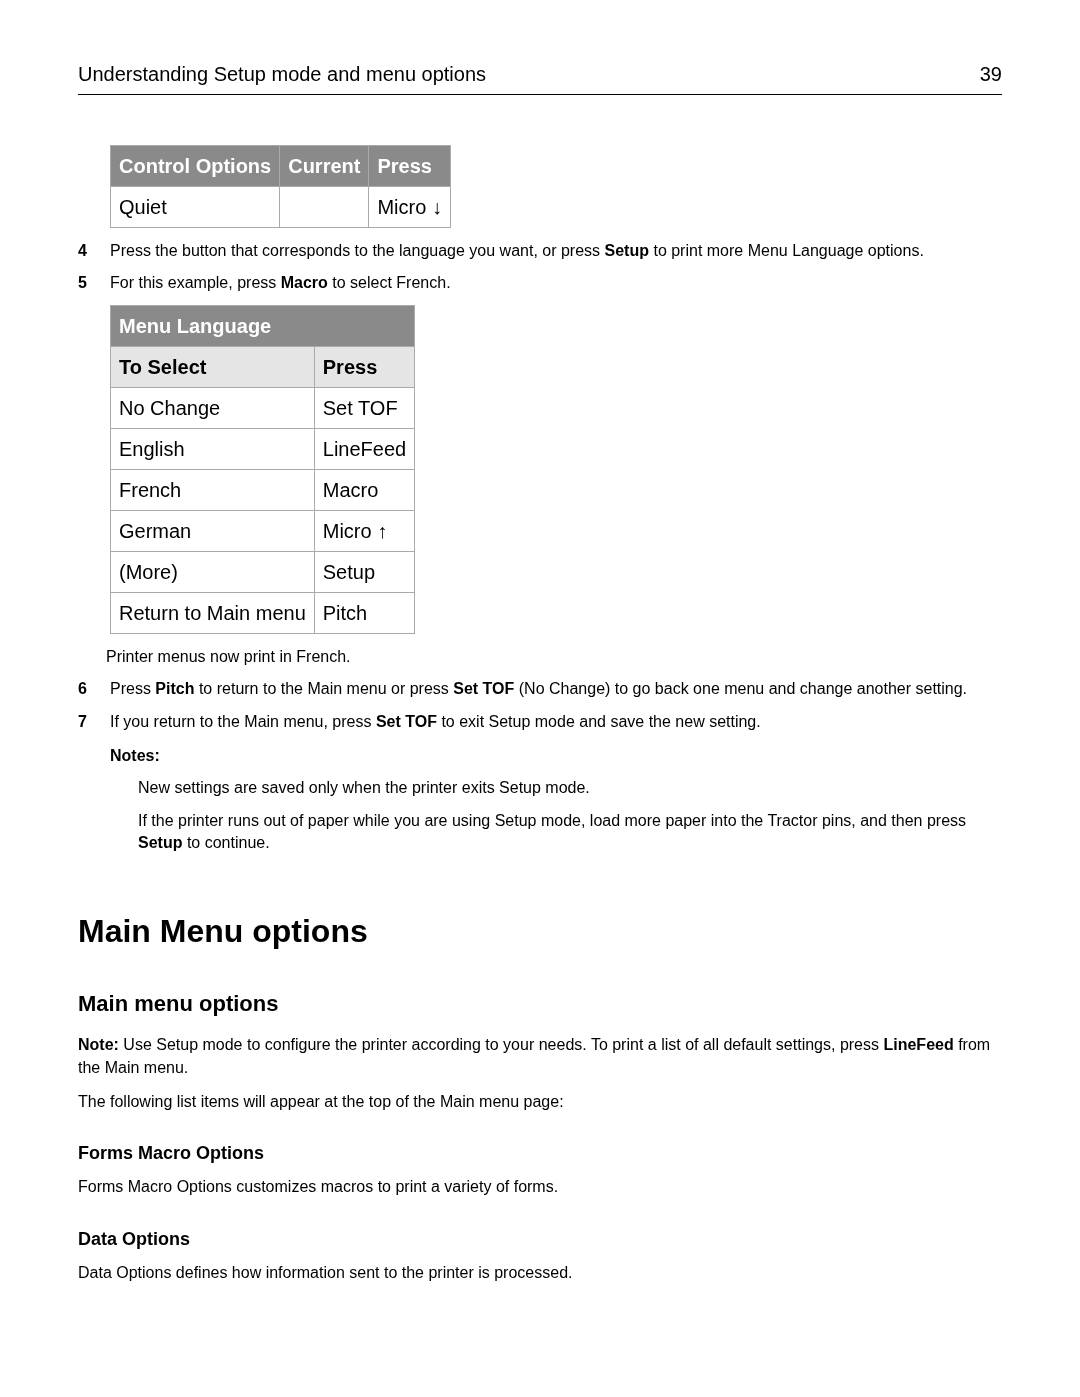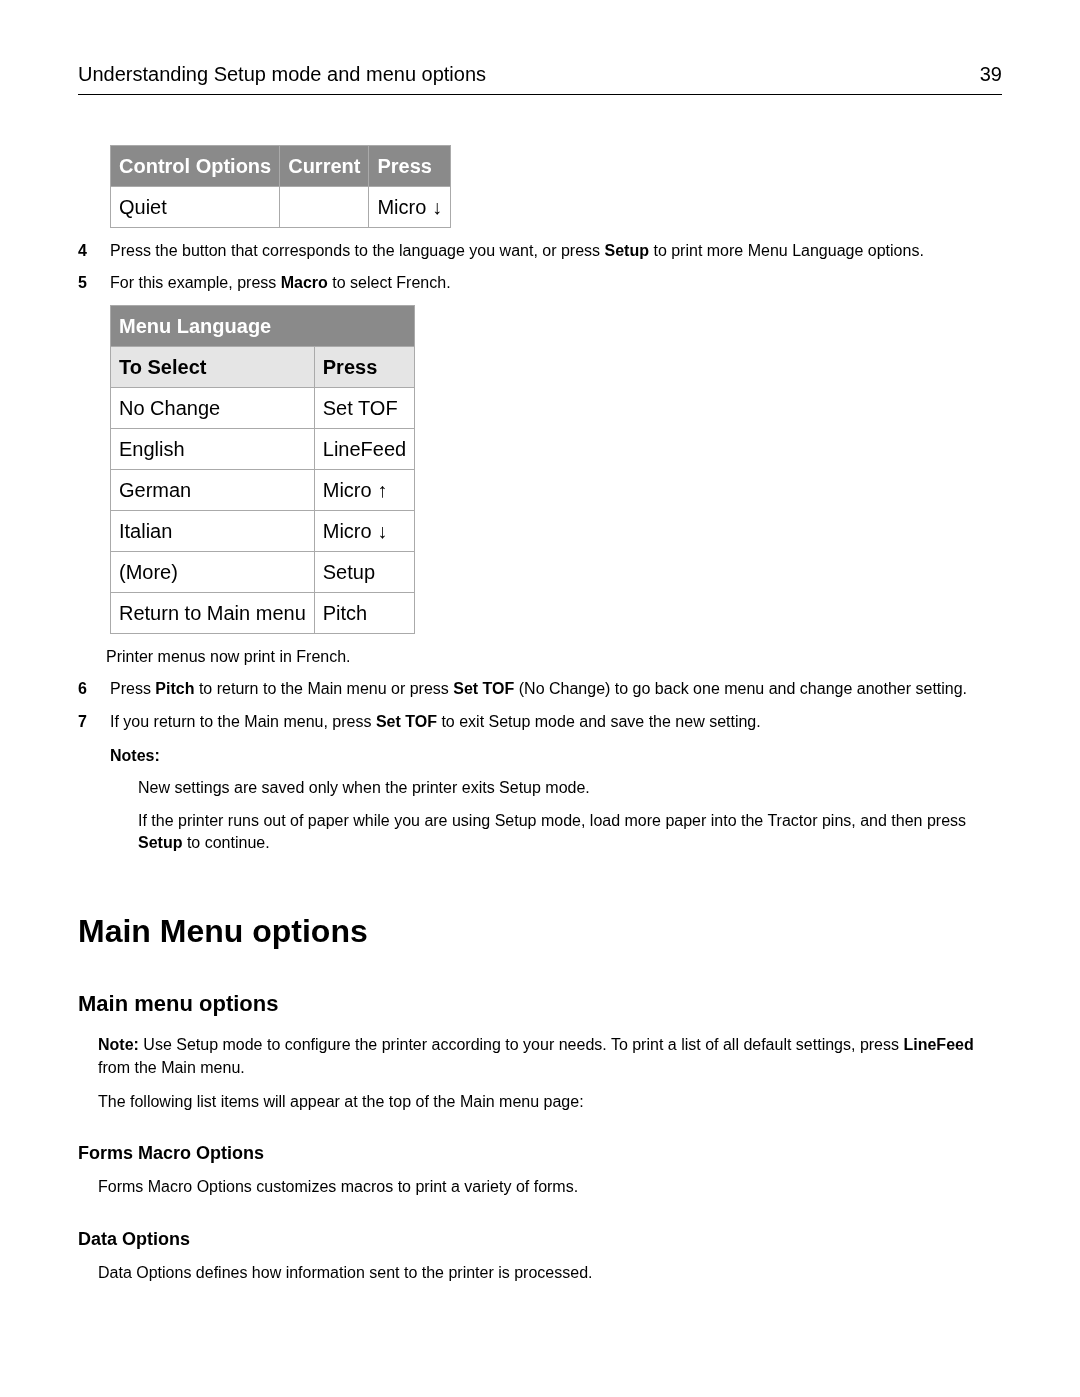--- a/index.html
+++ b/index.html
@@ -73,21 +73,21 @@
     font-weight: bold;
     margin-top: 24px;
     margin-bottom: 14px;
   }
   h3.sub-sub-heading {
     font-size: 18px;
     font-weight: bold;
     margin-top: 28px;
     margin-bottom: 10px;
   }
-  p.body { margin-bottom: 12px; margin-left: 20px; }
+  p.body { margin-bottom: 12px; }
   b { font-weight: bold; }
   .arrow { font-weight: bold; }
 </style>
 </head>
 <body>
 
 <div class="page-header">
   <span>Understanding Setup mode and menu options</span>
   <span>39</span>
 </div>
@@ -134,29 +134,27 @@
   </tr>
   <tr>
     <td>No Change</td>
     <td>Set TOF</td>
   </tr>
   <tr>
     <td>English</td>
     <td>LineFeed</td>
   </tr>
   <tr>
+    <td>French</td>
+    <td>Macro</td>
+  </tr>
+  <tr>
     <td>German</td>
     <td>
       <span>Micro </span><span class="arrow">↑</span>
-    </td>
-  </tr>
-  <tr>
-    <td>Italian</td>
-    <td>
-      <span>Micro </span><span class="arrow">↓</span>
     </td>
   </tr>
   <tr>
     <td>(More)</td>
     <td>Setup</td>
   </tr>
   <tr>
     <td>Return to Main menu</td>
     <td>Pitch</td>
   </tr>

